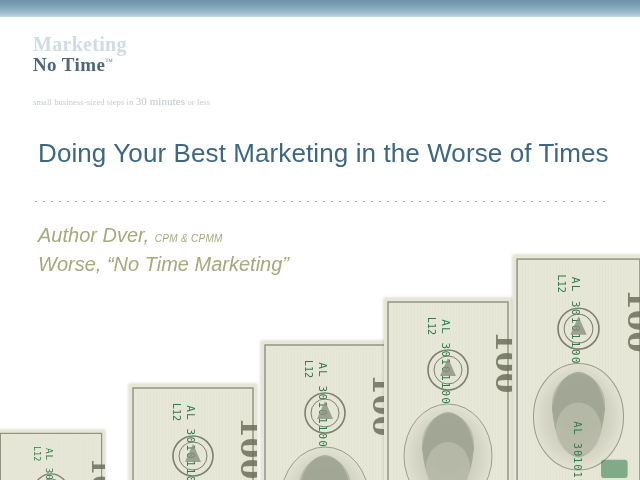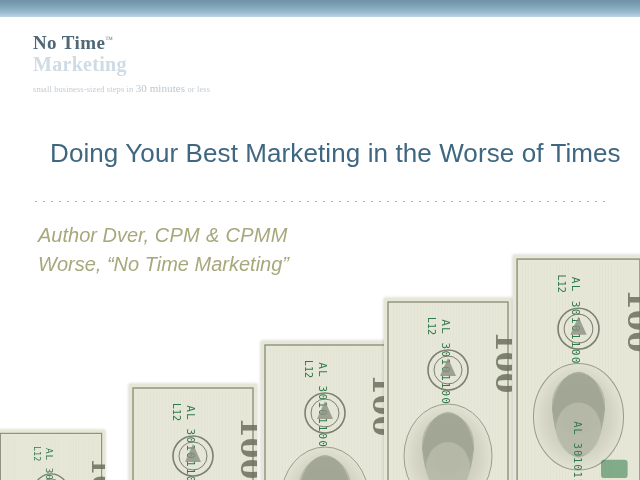--- a/index.html
+++ b/index.html
@@ -55,32 +55,32 @@
     color: #cfdce5;
     letter-spacing: 0.3px;
     line-height: 1.05;
     margin-top: 1px;
   }
   #logo-tagline {
     font-family: "Liberation Serif", serif;
     font-size: 8.5px;
     color: #c3ccd4;
     letter-spacing: 0.1px;
-    margin-top: 7px;
+    margin-top: 20px;
     white-space: nowrap;
   }
   #logo-tagline .big {
     font-size: 11px;
     color: #bcc7d0;
   }
 
   
   #title {
     position: absolute;
-    left: 50px;
+    left: 38px;
     top: 136px;
     width: 576px;
     font-size: 26px;
     line-height: 1.33;
     color: #3f6781;
     font-weight: 400;
     letter-spacing: 0.1px;
   }
 
   
@@ -100,21 +100,21 @@
     position: absolute;
     left: 38px;
     top: 221px;
     width: 520px;
     color: #a7a87c;
     font-style: italic;
     font-size: 20px;
     line-height: 1.45;
   }
   #subtitle .creds {
-    font-size: 20px;
+    font-size: 10px;
     letter-spacing: 0.3px;
   }
 
   
   #money {
     position: absolute;
     left: 0; top: 0;
     width: 640px;
     height: 480px;
     pointer-events: none;
@@ -135,22 +135,22 @@
   #bill-5 { left: 513px; top: 255px; width: 131px; height: 228px; }
 </style>
 </head>
 <body>
 
 <div id="slide">
 
   <div id="top-band"></div>
 
   <div id="logo">
+    <div id="logo-marketing">Marketing</div>
     <div id="logo-no-time"><span>No Time</span><span id="logo-tm">™</span></div>
-    <div id="logo-marketing">Marketing</div>
     <div id="logo-tagline"><span>small business-sized steps in </span><span class="big">30 minutes</span><span> or less</span></div>
   </div>
 
   <div id="title">Doing Your Best Marketing in the Worse of Times</div>
 
   <div id="divider"></div>
 
   <div id="subtitle">
     <div><span>Author Dver,</span>
       <span class="creds">CPM &amp; CPMM</span></div>

